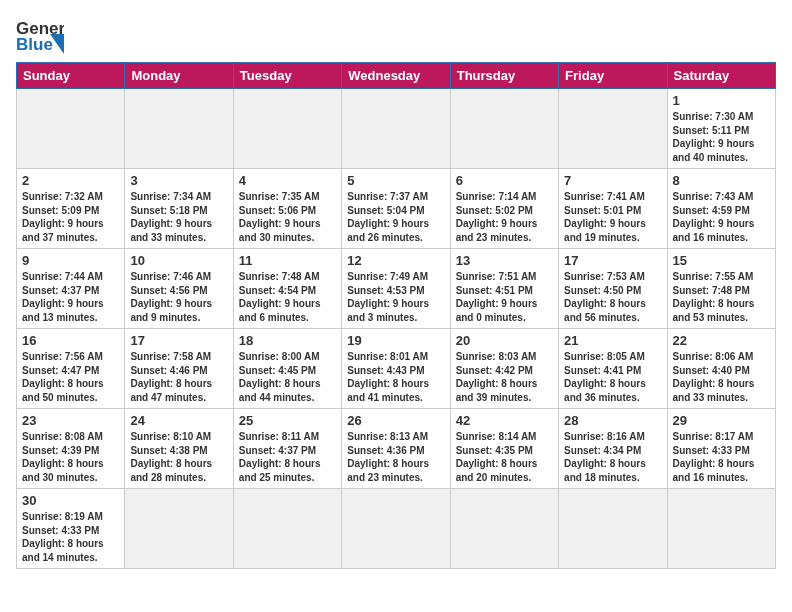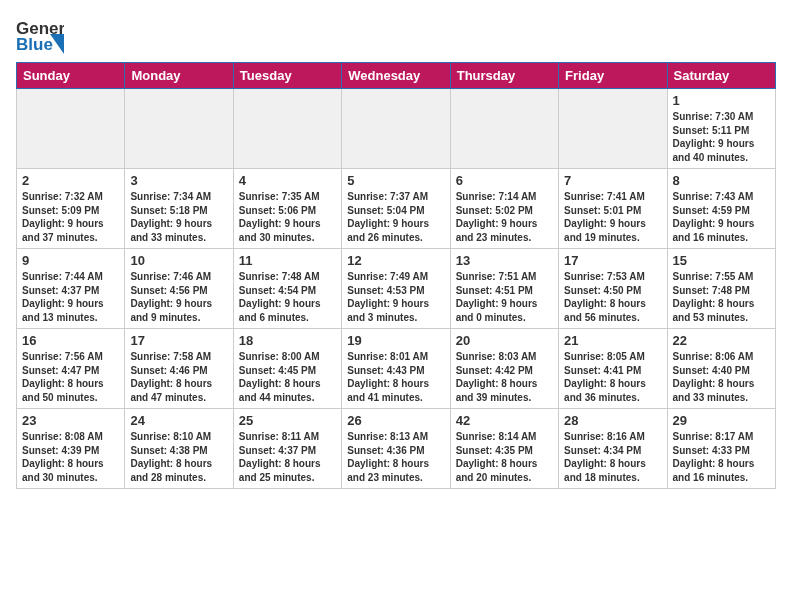--- a/index.html
+++ b/index.html
@@ -297,14 +297,28 @@
 Sunset: 4:34 PM
 Daylight: 8 hours and 18 minutes.</div>
         </td>
         <td>
           <span class="day-number">29</span>
           <div class="day-info">Sunrise: 8:17 AM
 Sunset: 4:33 PM
 Daylight: 8 hours and 16 minutes.</div>
         </td>
       </tr>
+      <tr class="last-row">
+        <td>
+          <span class="day-number">30</span>
+          <div class="day-info">Sunrise: 8:19 AM
+Sunset: 4:33 PM
+Daylight: 8 hours and 14 minutes.</div>
+        </td>
+        <td class="empty"></td>
+        <td class="empty"></td>
+        <td class="empty"></td>
+        <td class="empty"></td>
+        <td class="empty"></td>
+        <td class="empty"></td>
+      </tr>
     </tbody>
 </table>
 
 </body></html>

